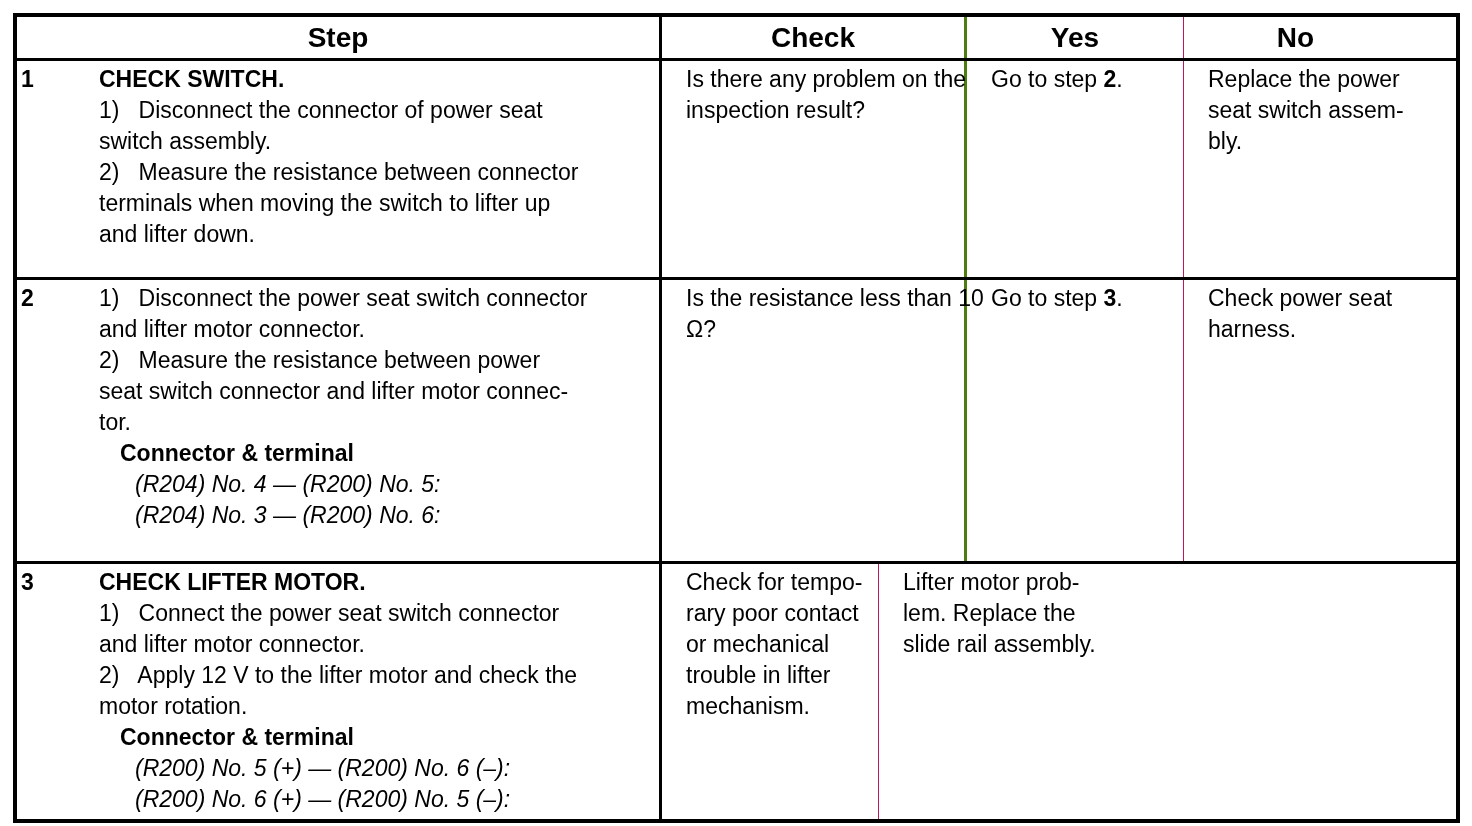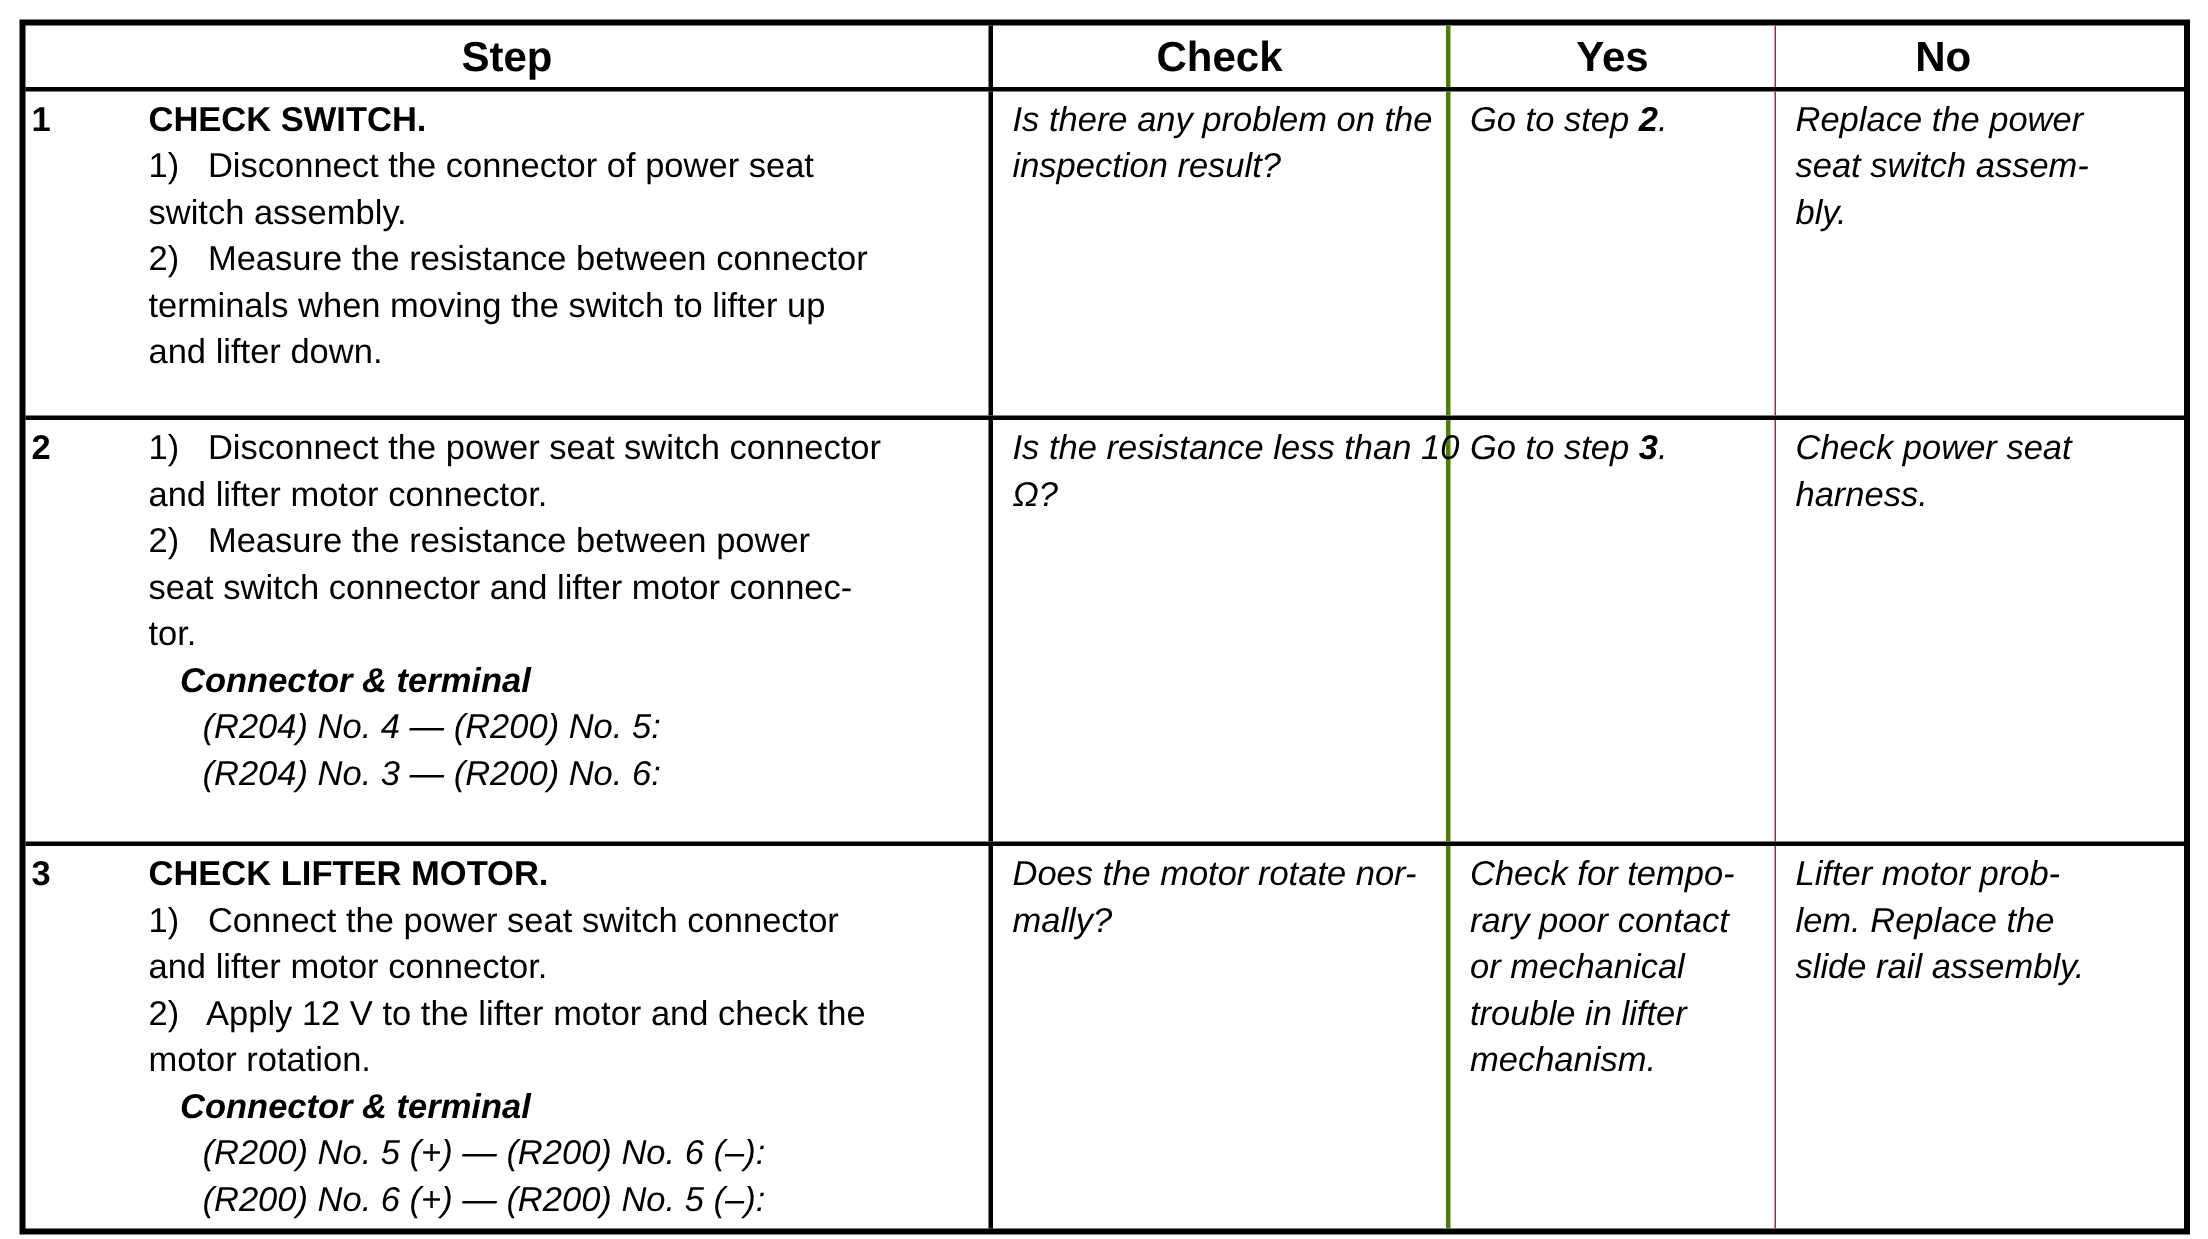--- a/index.html
+++ b/index.html
@@ -59,30 +59,29 @@
     position: absolute;
     left: 4px;
     top: 3px;
     font-weight: bold;
   }
   .step-body { margin-left: 82px; }
   .step-title { font-weight: bold; }
   .pre { white-space: pre; }
   .conn-title {
     font-weight: bold;
-    font-style: italic;
     margin-left: 21px;
   }
   .conn-line {
     font-weight: normal;
     font-style: italic;
     margin-left: 36px;
     white-space: pre;
   }
-  .check-cell, .yes-cell, .no-cell { padding: 3px 0 4px 13px; font-style: italic; }
+  .check-cell, .yes-cell, .no-cell { padding: 3px 0 4px 24px; }
   .bold { font-weight: bold; }
 </style>
 </head>
 <body>
 
 <div class="diag-table">
   <div class="row header-row">
     <div class="cell col-step">Step</div>
     <div class="cell col-check">Check</div>
     <div class="cell col-yes">Yes</div>
@@ -152,24 +151,20 @@
 and lifter motor connector.
 2)   Apply 12 V to the lifter motor and check the
 motor rotation.</div>
         <div class="conn-title">Connector &amp; terminal</div>
         <div class="conn-lines">
               <div class="conn-line">(R200) No. 5 (+) — (R200) No. 6 (–):</div>
               <div class="conn-line">(R200) No. 6 (+) — (R200) No. 5 (–):</div>
             </div>
       </div>
     </div>
-    <div class="cell col-check check-cell">
-      <span class="pre">Does the motor rotate nor-
-mally?</span>
-    </div>
     <div class="cell col-yes yes-cell">
       <span class="pre"><span>Check for tempo-
 rary poor contact
 or mechanical
 trouble in lifter
 mechanism.</span></span>
     </div>
     <div class="cell col-no no-cell">
       <span class="pre">Lifter motor prob-
 lem. Replace the

